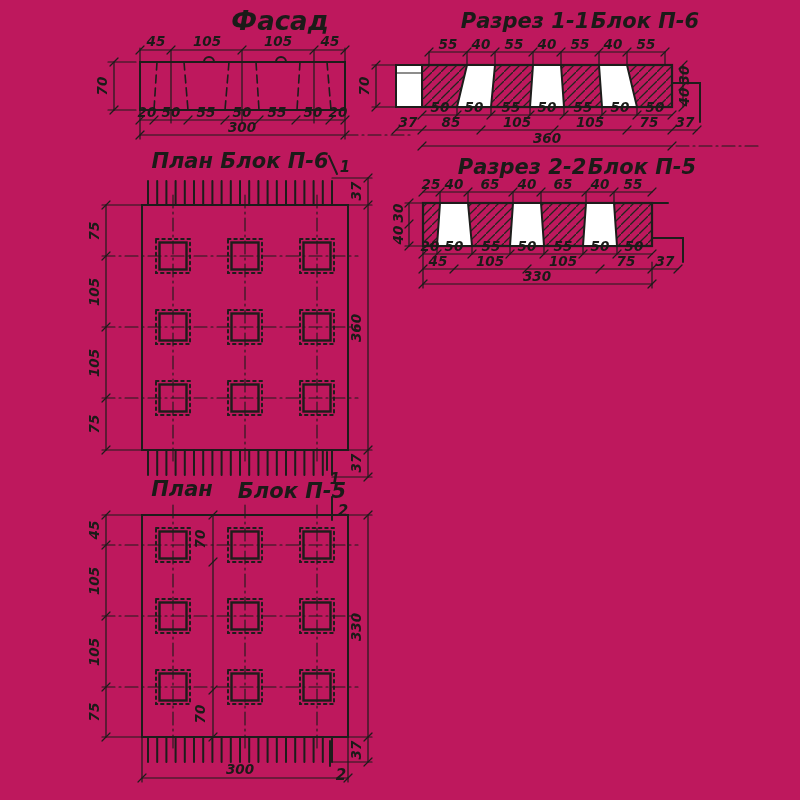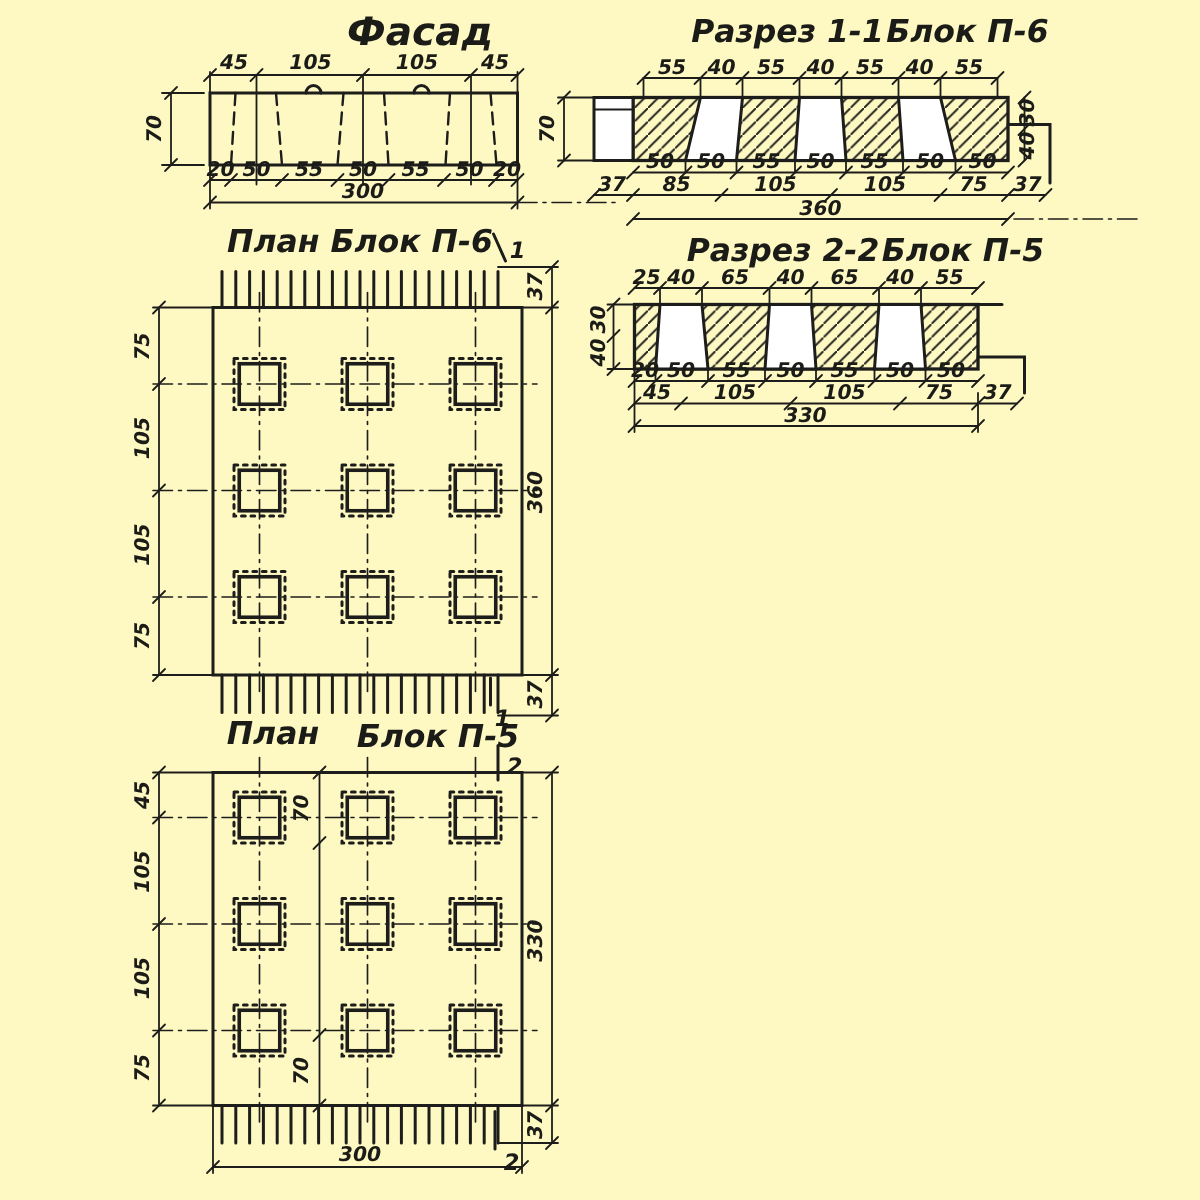--- a/index.html
+++ b/index.html
@@ -1,16 +1,16 @@
 <!DOCTYPE html>
 <html><head>
 <meta charset="utf-8">
 <style>
   html,body{margin:0;padding:0;background:#ffffff;}
-  .page{width:800px;height:800px;background:#fef9c3;position:relative;overflow:hidden;}
+  .page{width:800px;height:800px;background:#be185d;position:relative;overflow:hidden;}
   svg text{font-family:"DejaVu Sans",sans-serif;font-style:italic;font-weight:bold;fill:#1b1b18;text-anchor:middle;}
   .ttl{font-size:26px;}
   .sub{font-size:21px;}
   .mk{font-size:15px;}
   .dim{font-size:13.5px;}
   .ink{stroke:#1d1d1b;fill:none;stroke-width:2;stroke-linecap:round;}
   .thin{stroke-width:1.2;}
   .dash{stroke-dasharray:8 5;stroke-width:1.6;}
   .dashdot{stroke-dasharray:13 4 2 4;stroke-width:1.1;}
   .blockfill{fill:url(#hx);stroke:#1d1d1b;stroke-width:2.2;}

